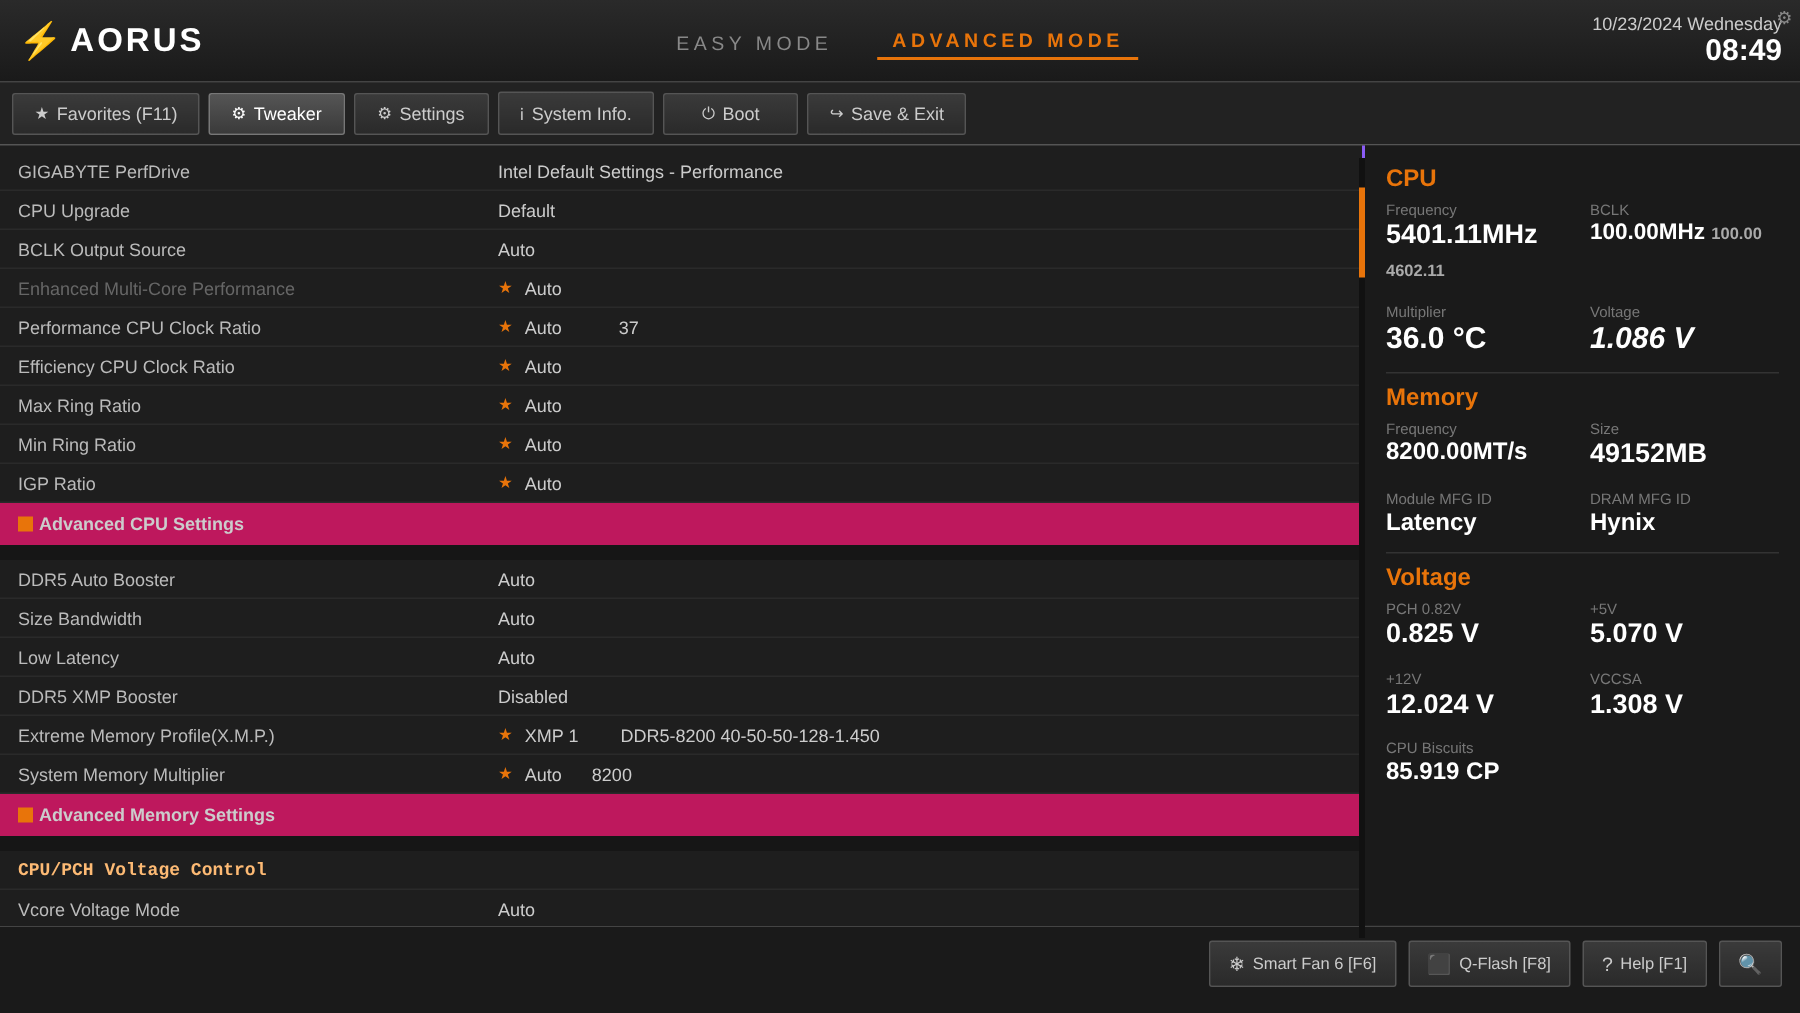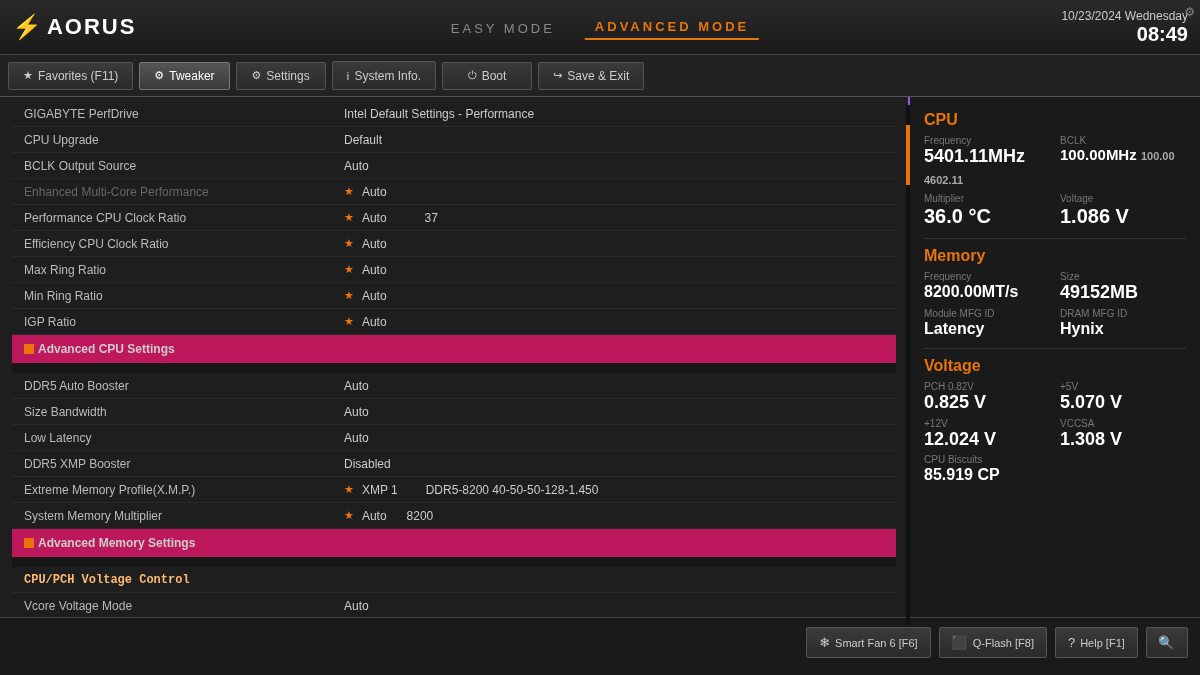--- a/index.html
+++ b/index.html
@@ -123,21 +123,21 @@
       display: flex;
       height: calc(675px - 55px - 50px - 50px);
     }
 
     
     .settings-panel {
       flex: 1;
       background: #1e1e1e;
       overflow-y: auto;
       border-right: 2px solid #8b5cf6;
-      padding: 4px 12px;
+      padding: 4px 0;
     }
 
     .setting-row {
       display: flex;
       align-items: center;
       padding: 3px 12px;
       border-bottom: 1px solid #2a2a2a;
       min-height: 26px;
     }
     .setting-name {
@@ -200,21 +200,21 @@
     .info-section-title {
       color: #e8740a;
       font-size: 16px;
       font-weight: bold;
       margin-bottom: 6px;
       margin-top: 4px;
     }
     .info-grid {
       display: grid;
       grid-template-columns: 1fr 1fr;
-      gap: 4px 10px;
+      gap: 14px 10px;
       margin-bottom: 10px;
     }
     .info-item {}
     .info-label {
       color: #777;
       font-size: 10px;
     }
     .info-value-large {
       color: white;
       font-size: 18px;
@@ -470,21 +470,21 @@
           <span>100.00MHz</span>
           <span class="info-value-sub">100.00</span>
         </div>
       </div>
       <div class="info-item">
         <div class="info-label">Multiplier</div>
         <div class="info-value-large" style="font-size:20px;">36.0 °C</div>
       </div>
       <div class="info-item">
         <div class="info-label">Voltage</div>
-        <div class="info-value-large" style="font-size:20px;">1.086 V</div>
+        <div class="info-value-large" style="font-size:20px;font-style:italic;">1.086 V</div>
       </div>
     </div>
 
     <hr class="info-divider">
 
     <div class="info-section-title">Memory</div>
     <div class="info-grid">
       <div class="info-item">
         <div class="info-label">Frequency</div>
         <div class="info-value-large" style="font-size:16px;">8200.00MT/s</div>

